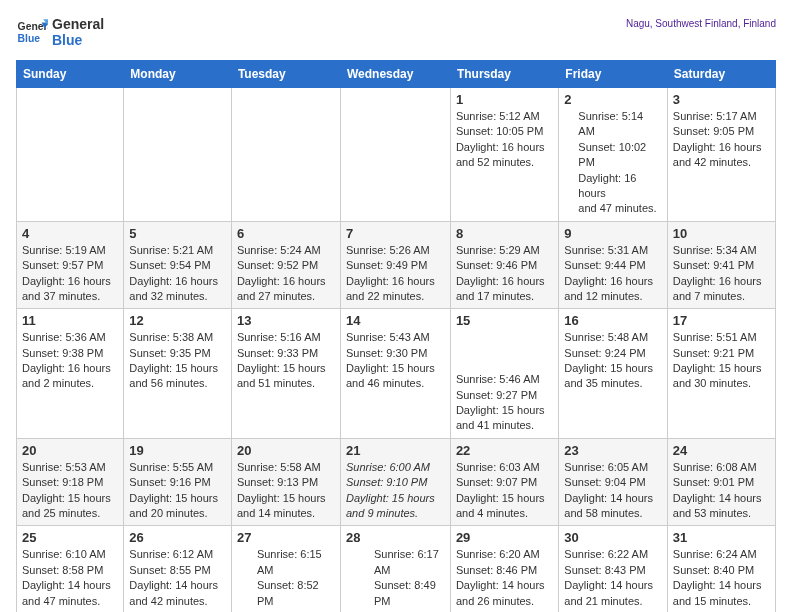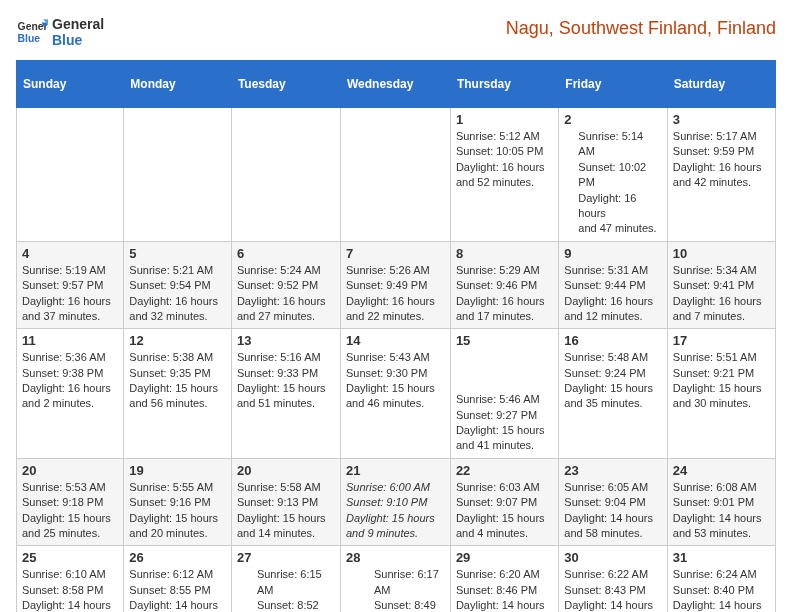--- a/index.html
+++ b/index.html
@@ -28,34 +28,34 @@
     .title-block {
       text-align: right;
     }
     .month-year {
       font-size: 36px;
       font-weight: bold;
       color: #333;
       line-height: 1.1;
     }
     .location {
-      font-size: 18px;
-      color: #c2410c;
+      font-size: 10px;
+      color: #4c1d95;
       margin-top: 2px;
     }
     .calendar-table {
       width: 100%;
       border-collapse: collapse;
       font-size: 11px;
     }
     .calendar-table th {
       background-color: #2a6fc9;
       color: #fff;
       text-align: left;
-      padding: 16px 6px;
+      padding: 6px 6px;
       font-size: 12px;
       font-weight: bold;
       border: 1px solid #2a6fc9;
     }
     .calendar-table td {
       border: 1px solid #ccc;
       vertical-align: top;
       padding: 4px 5px;
       width: 113px;
       min-height: 80px;
@@ -134,21 +134,21 @@
         <td>
           <div class="day-number">2</div>
           <div class="day-info" style="white-space: pre-line; margin-left: 14px;">Sunrise: 5:14 AM
 Sunset: 10:02 PM
 Daylight: 16 hours
 and 47 minutes.</div>
         </td>
         <td>
           <div class="day-number">3</div>
           <div class="day-info" style="white-space: pre-line;">Sunrise: 5:17 AM
-Sunset: 9:59 PM
+Sunset: 9:05 PM
 Daylight: 16 hours
 and 42 minutes.</div>
         </td>
       </tr>
       <tr>
         <td>
           <div class="day-number">4</div>
           <div class="day-info" style="white-space: pre-line;">Sunrise: 5:19 AM
 Sunset: 9:57 PM
 Daylight: 16 hours

